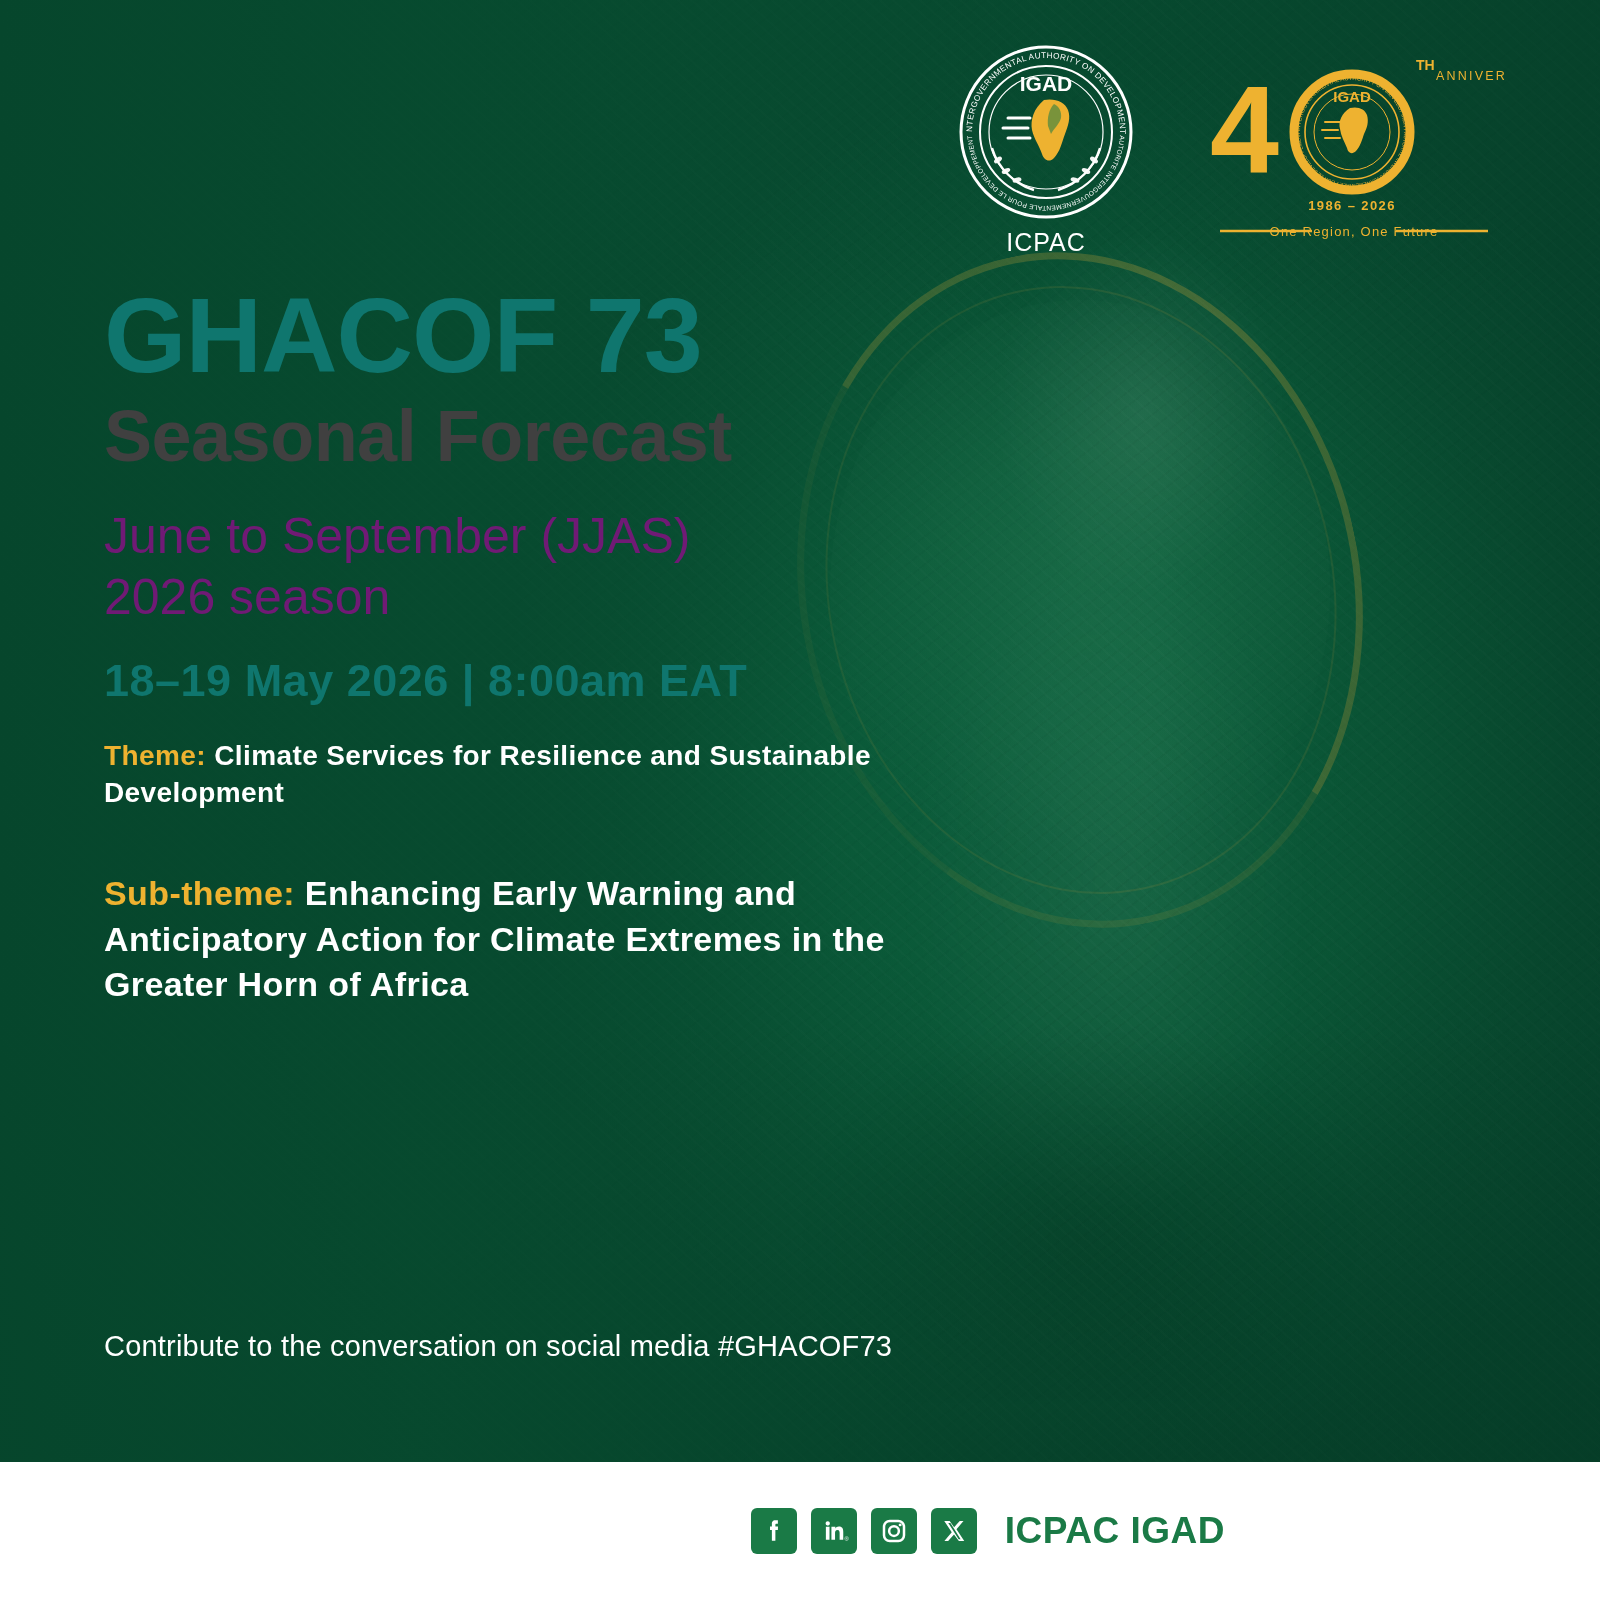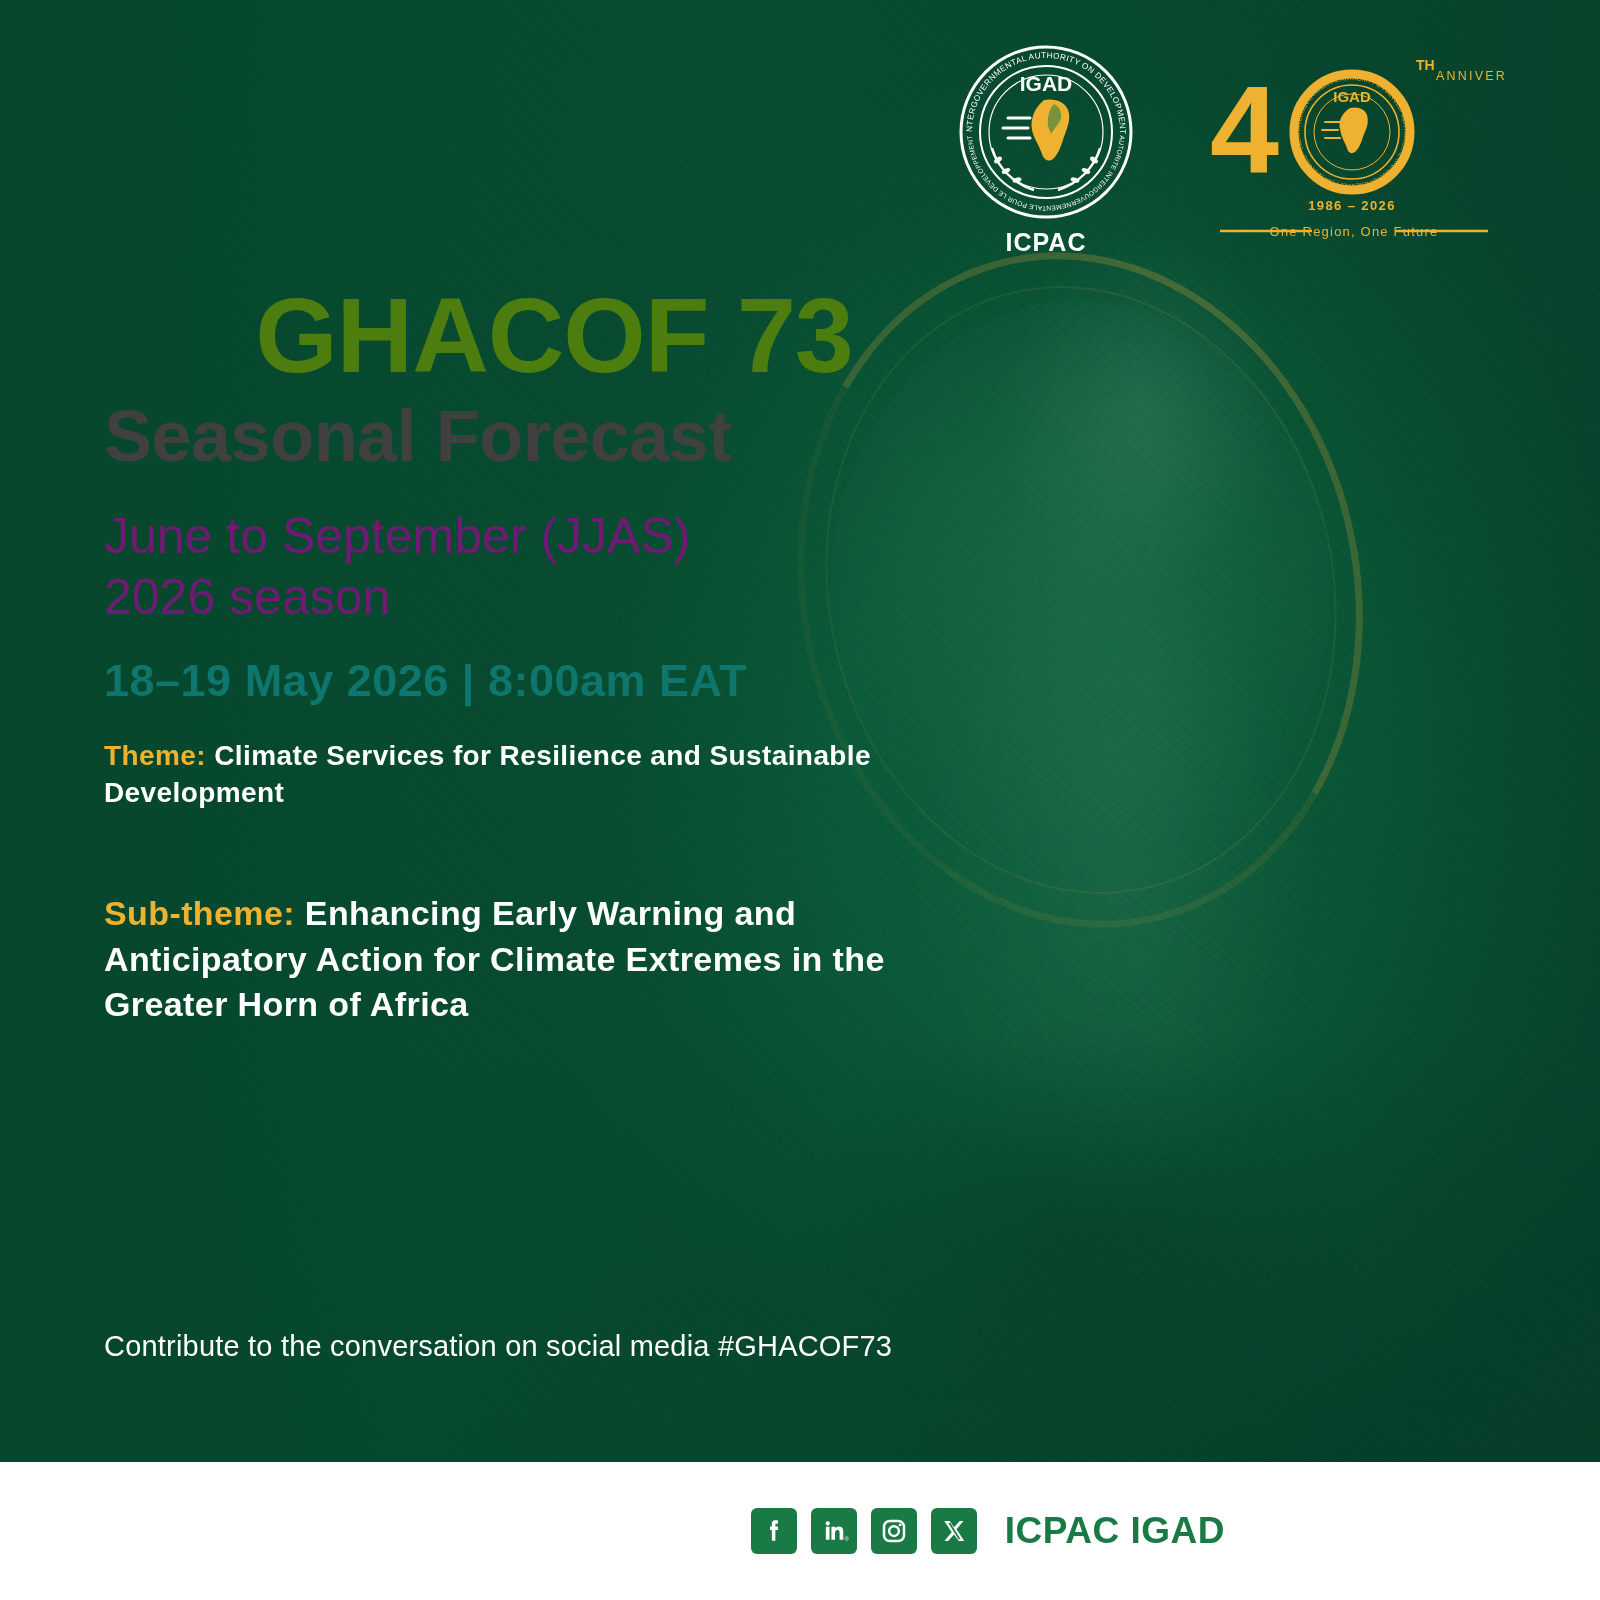--- a/index.html
+++ b/index.html
@@ -82,41 +82,40 @@
     display: flex;
     align-items: flex-start;
     gap: 70px;
   }
   .logo-block { display: flex; flex-direction: column; align-items: center; }
   .seal { position: relative; width: 176px; height: 176px; }
   .seal svg { display: block; }
   .icpac-label {
     margin-top: 8px;
     color: #ffffff;
-    font-weight: bold;
+    font-weight: normal;
     font-size: 25px;
     letter-spacing: 1px;
   }
   .anniv { position: relative; width: 300px; height: 200px; }
   .anniv svg { display: block; }
 
   
   .content {
     position: absolute;
     left: 104px; top: 282px;
     width: 900px;
   }
   .title {
-    color: #4d7c0f;
+    color: #0f766e;
     font-size: 106px;
     line-height: 1.0;
     font-weight: bold;
     letter-spacing: -1px;
     white-space: nowrap;
-    text-align: center;
   }
   .subtitle {
     margin-top: 12px;
     color: #404040;
     font-size: 72px;
     line-height: 1.0;
     font-weight: bold;
     letter-spacing: -0.5px;
   }
   .season {
@@ -144,21 +143,21 @@
     margin-top: 30px;
     color: #ffffff;
     font-size: 28px;
     line-height: 1.33;
     font-weight: bold;
     letter-spacing: 0.4px;
     max-width: 840px;
   }
   .theme .lbl { color: #eeb230; }
   .subtheme {
-    margin-top: 80px;
+    margin-top: 60px;
     color: #ffffff;
     font-size: 34px;
     line-height: 1.33;
     font-weight: bold;
     letter-spacing: 0.4px;
     max-width: 860px;
   }
   .subtheme .lbl { color: #eeb230; }
 
   .social-line {

